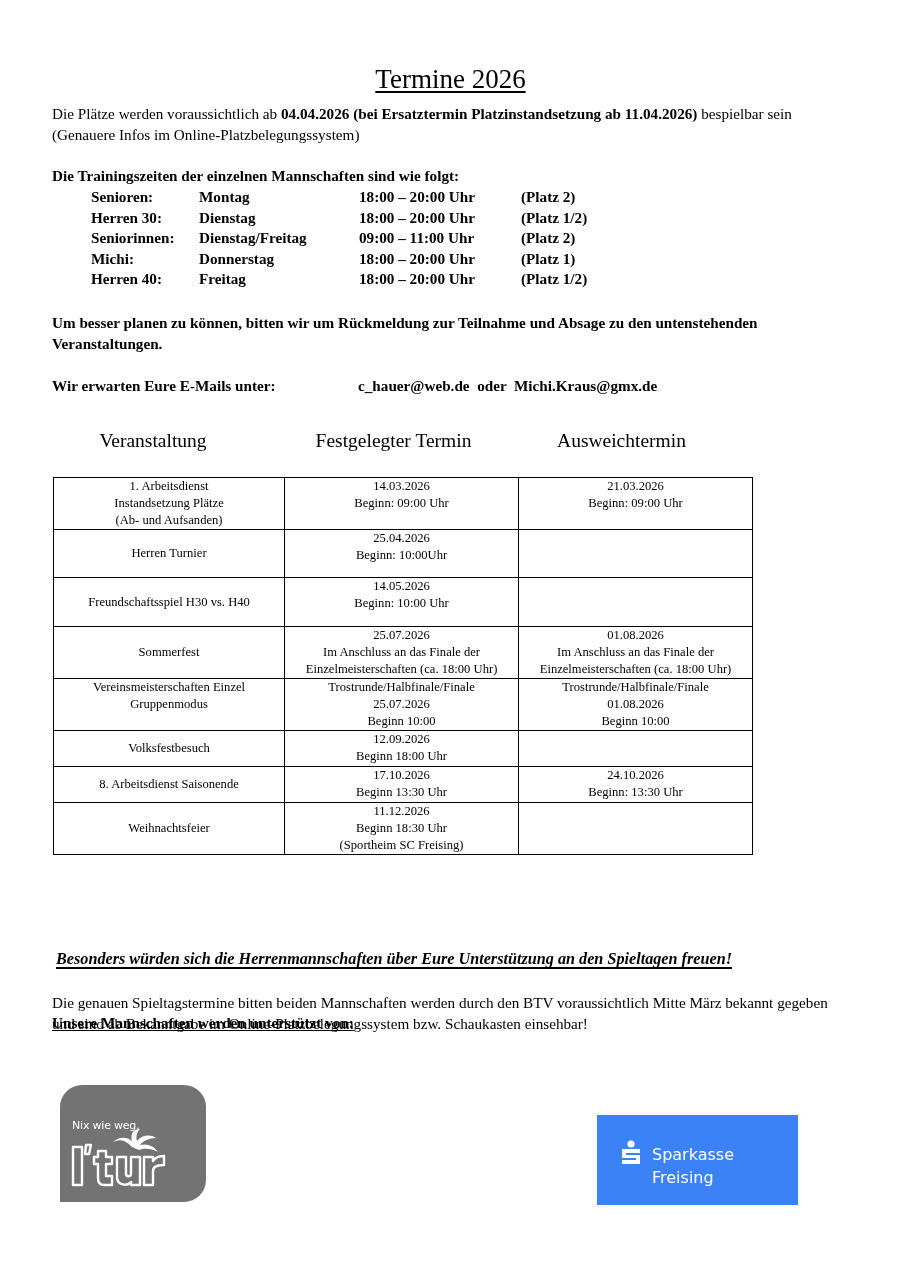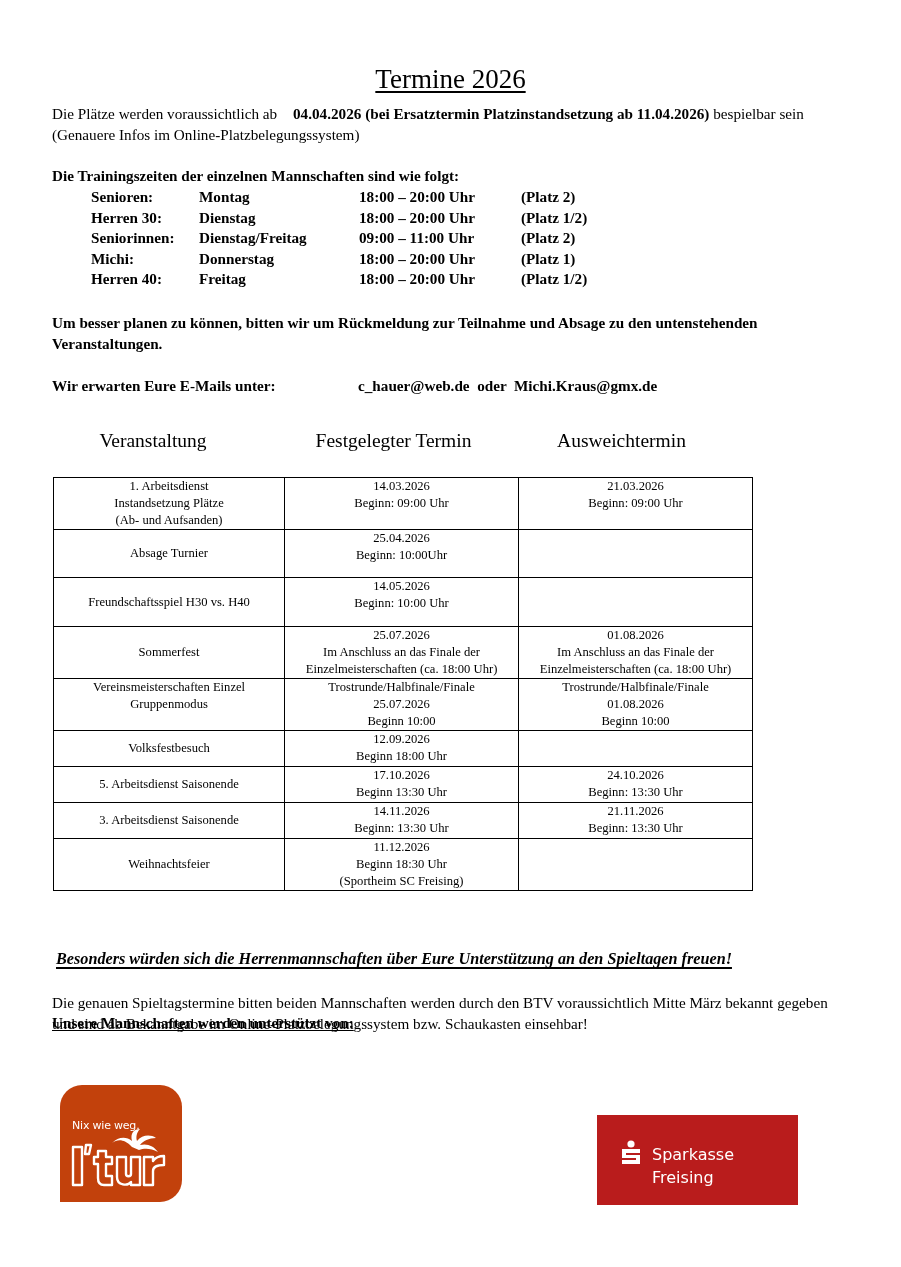--- a/index.html
+++ b/index.html
@@ -7,21 +7,21 @@
     width: 901px; height: 1267px; position: relative; overflow: hidden;
     font-family: "Liberation Serif", "DejaVu Serif", serif; color: #000;
   }
   .abs { position: absolute; }
   .title {
     left: 0; width: 901px; top: 62px; text-align: center;
     font-size: 27px; line-height: 34px;
   }
   .title span { text-decoration: underline; text-underline-offset: 3px; text-decoration-thickness: 1.5px; }
   .intro { left: 52px; top: 103px; width: 800px; font-size: 15.2px; line-height: 21px; }
-  .intro b { font-weight: bold; margin-left: 12px; }
+  .intro b { font-weight: bold; }
 
   .train-head { left: 52px; top: 166px; font-size: 15.2px; font-weight: bold; line-height: 20px; font-family: Liberation Serif, serif; }
   .train { left: 52px; top: 187px; font-size: 15.2px; font-weight: bold; }
   .train .row { position: relative; height: 20.6px; line-height: 20.6px; }
   .train .row span { position: absolute; white-space: nowrap; margin-left: 39px; }
   .train .c1 { left: 0; }
   .train .c2 { left: 108px; }
   .train .c3 { left: 268px; }
   .train .c4 { left: 430px; }
 
@@ -52,31 +52,32 @@
   }
   .besonders span { text-decoration: underline; text-decoration-thickness: 2px; text-underline-offset: 3px; }
   .spiel { left: 52px; top: 992px; width: 800px; font-size: 15.2px; line-height: 21px; }
   .sponsors-head {
     left: 52px; top: 1012px; font-size: 15.2px; font-weight: bold; line-height: 21px;
   }
   .sponsors-head span { text-decoration: underline; text-underline-offset: 2px; }
 
   .ltur {
     left: 60px; top: 1085px; width: 122px; height: 117px;
-    background: #c2410c; border-radius: 22px 22px 22px 0;
+    background: #737373; border-radius: 22px 22px 22px 0;
     overflow: hidden;
+    padding-left: 24px;
   }
   .ltur .slogan {
     position: absolute; left: 12px; top: 34px; color: #fff;
     font-family: "DejaVu Sans", sans-serif; font-size: 11px; letter-spacing: -0.2px;
   }
   .ltur svg { position: absolute; left: 0; top: 0; }
 
   .spk {
-    left: 597px; top: 1115px; width: 201px; height: 90px; background: #b91c1c;
+    left: 597px; top: 1115px; width: 201px; height: 90px; background: #3b82f6;
   }
   .spk .txt {
     position: absolute; left: 55px; top: 28px; color: #fff;
     font-family: "DejaVu Sans", sans-serif; font-size: 16px; line-height: 23px;
   }
   .spk svg { position: absolute; left: 22px; top: 25px; }
 </style>
 </head>
 <body>
 
@@ -141,21 +142,21 @@
           <span class="cellline">14.03.2026</span>
           <span class="cellline">Beginn: 09:00 Uhr</span>
         </td>
         <td>
           <span class="cellline">21.03.2026</span>
           <span class="cellline">Beginn: 09:00 Uhr</span>
         </td>
       </tr>
       <tr style="height: 48px;">
         <td class="mid">
-          <span class="cellline">Absage Turnier</span>
+          <span class="cellline">Herren Turnier</span>
         </td>
         <td>
           <span class="cellline">25.04.2026</span>
           <span class="cellline">Beginn: 10:00Uhr</span>
         </td>
         <td></td>
       </tr>
       <tr style="height: 49px;">
         <td class="mid">
           <span class="cellline">Freundschaftsspiel H30 vs. H40</span>
@@ -202,41 +203,28 @@
           <span class="cellline">Volksfestbesuch</span>
         </td>
         <td>
           <span class="cellline">12.09.2026</span>
           <span class="cellline">Beginn 18:00 Uhr</span>
         </td>
         <td></td>
       </tr>
       <tr style="height: 36px;">
         <td class="mid">
-          <span class="cellline">5. Arbeitsdienst Saisonende</span>
+          <span class="cellline">8. Arbeitsdienst Saisonende</span>
         </td>
         <td>
           <span class="cellline">17.10.2026</span>
           <span class="cellline">Beginn 13:30 Uhr</span>
         </td>
         <td>
           <span class="cellline">24.10.2026</span>
-          <span class="cellline">Beginn: 13:30 Uhr</span>
-        </td>
-      </tr>
-      <tr style="height: 36px;">
-        <td class="mid">
-          <span class="cellline">3. Arbeitsdienst Saisonende</span>
-        </td>
-        <td>
-          <span class="cellline">14.11.2026</span>
-          <span class="cellline">Beginn: 13:30 Uhr</span>
-        </td>
-        <td>
-          <span class="cellline">21.11.2026</span>
           <span class="cellline">Beginn: 13:30 Uhr</span>
         </td>
       </tr>
       <tr style="height: 52px;">
         <td class="mid">
           <span class="cellline">Weihnachtsfeier</span>
         </td>
         <td>
           <span class="cellline">11.12.2026</span>
           <span class="cellline">Beginn 18:30 Uhr</span>

